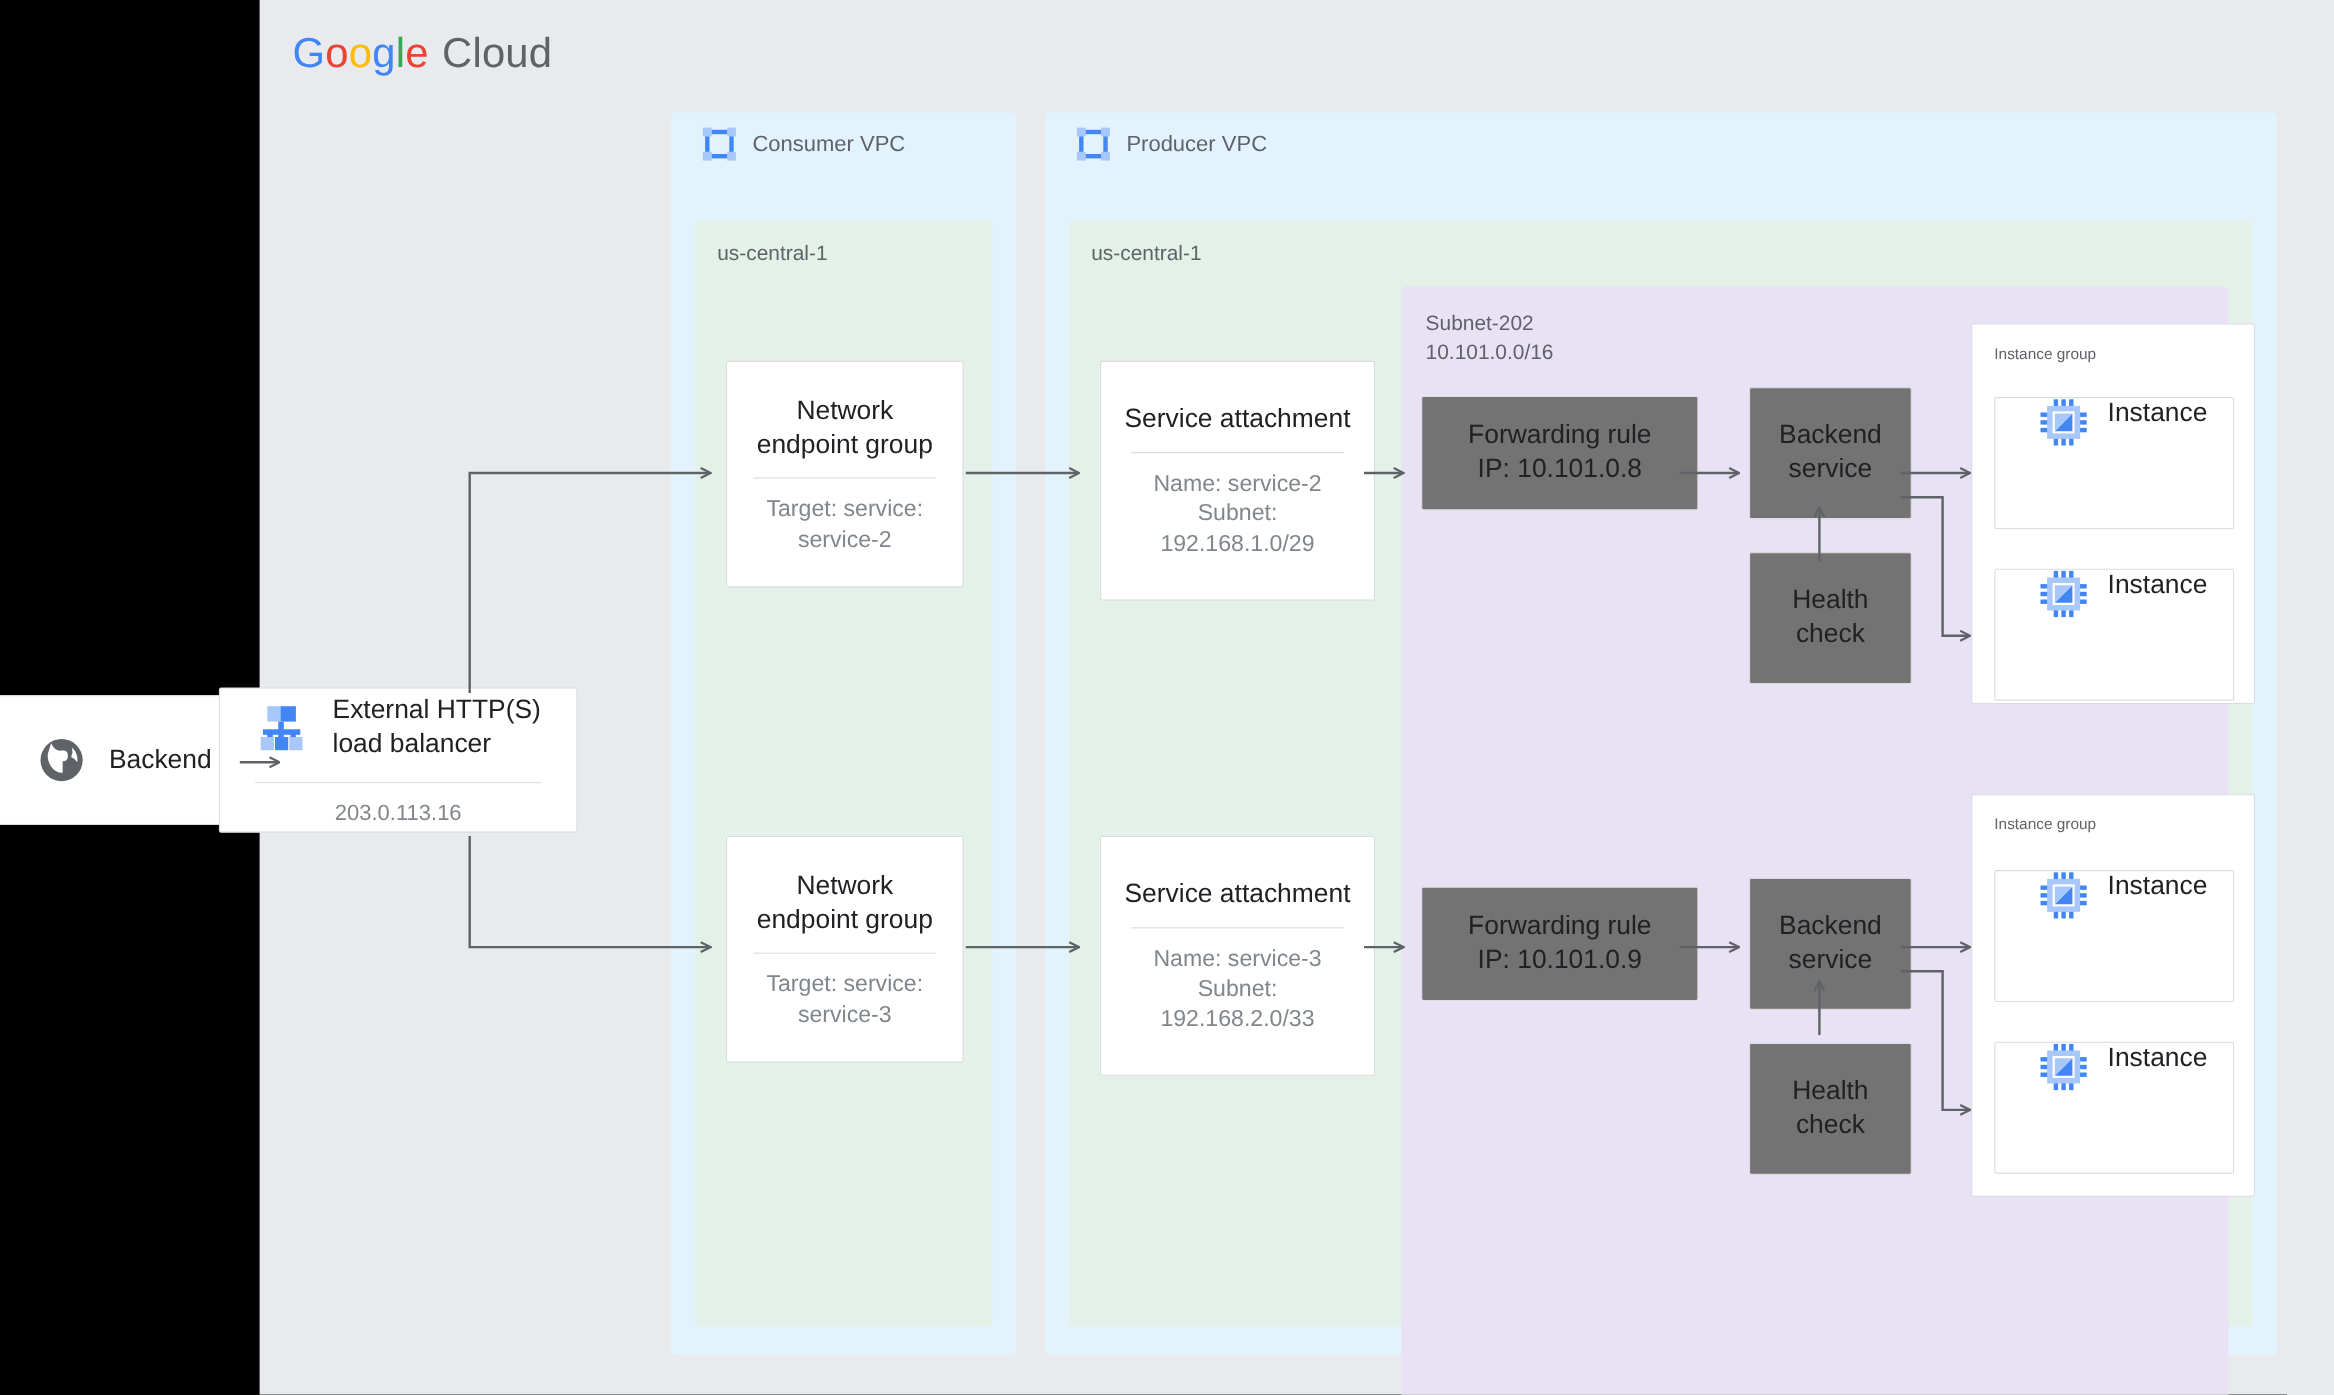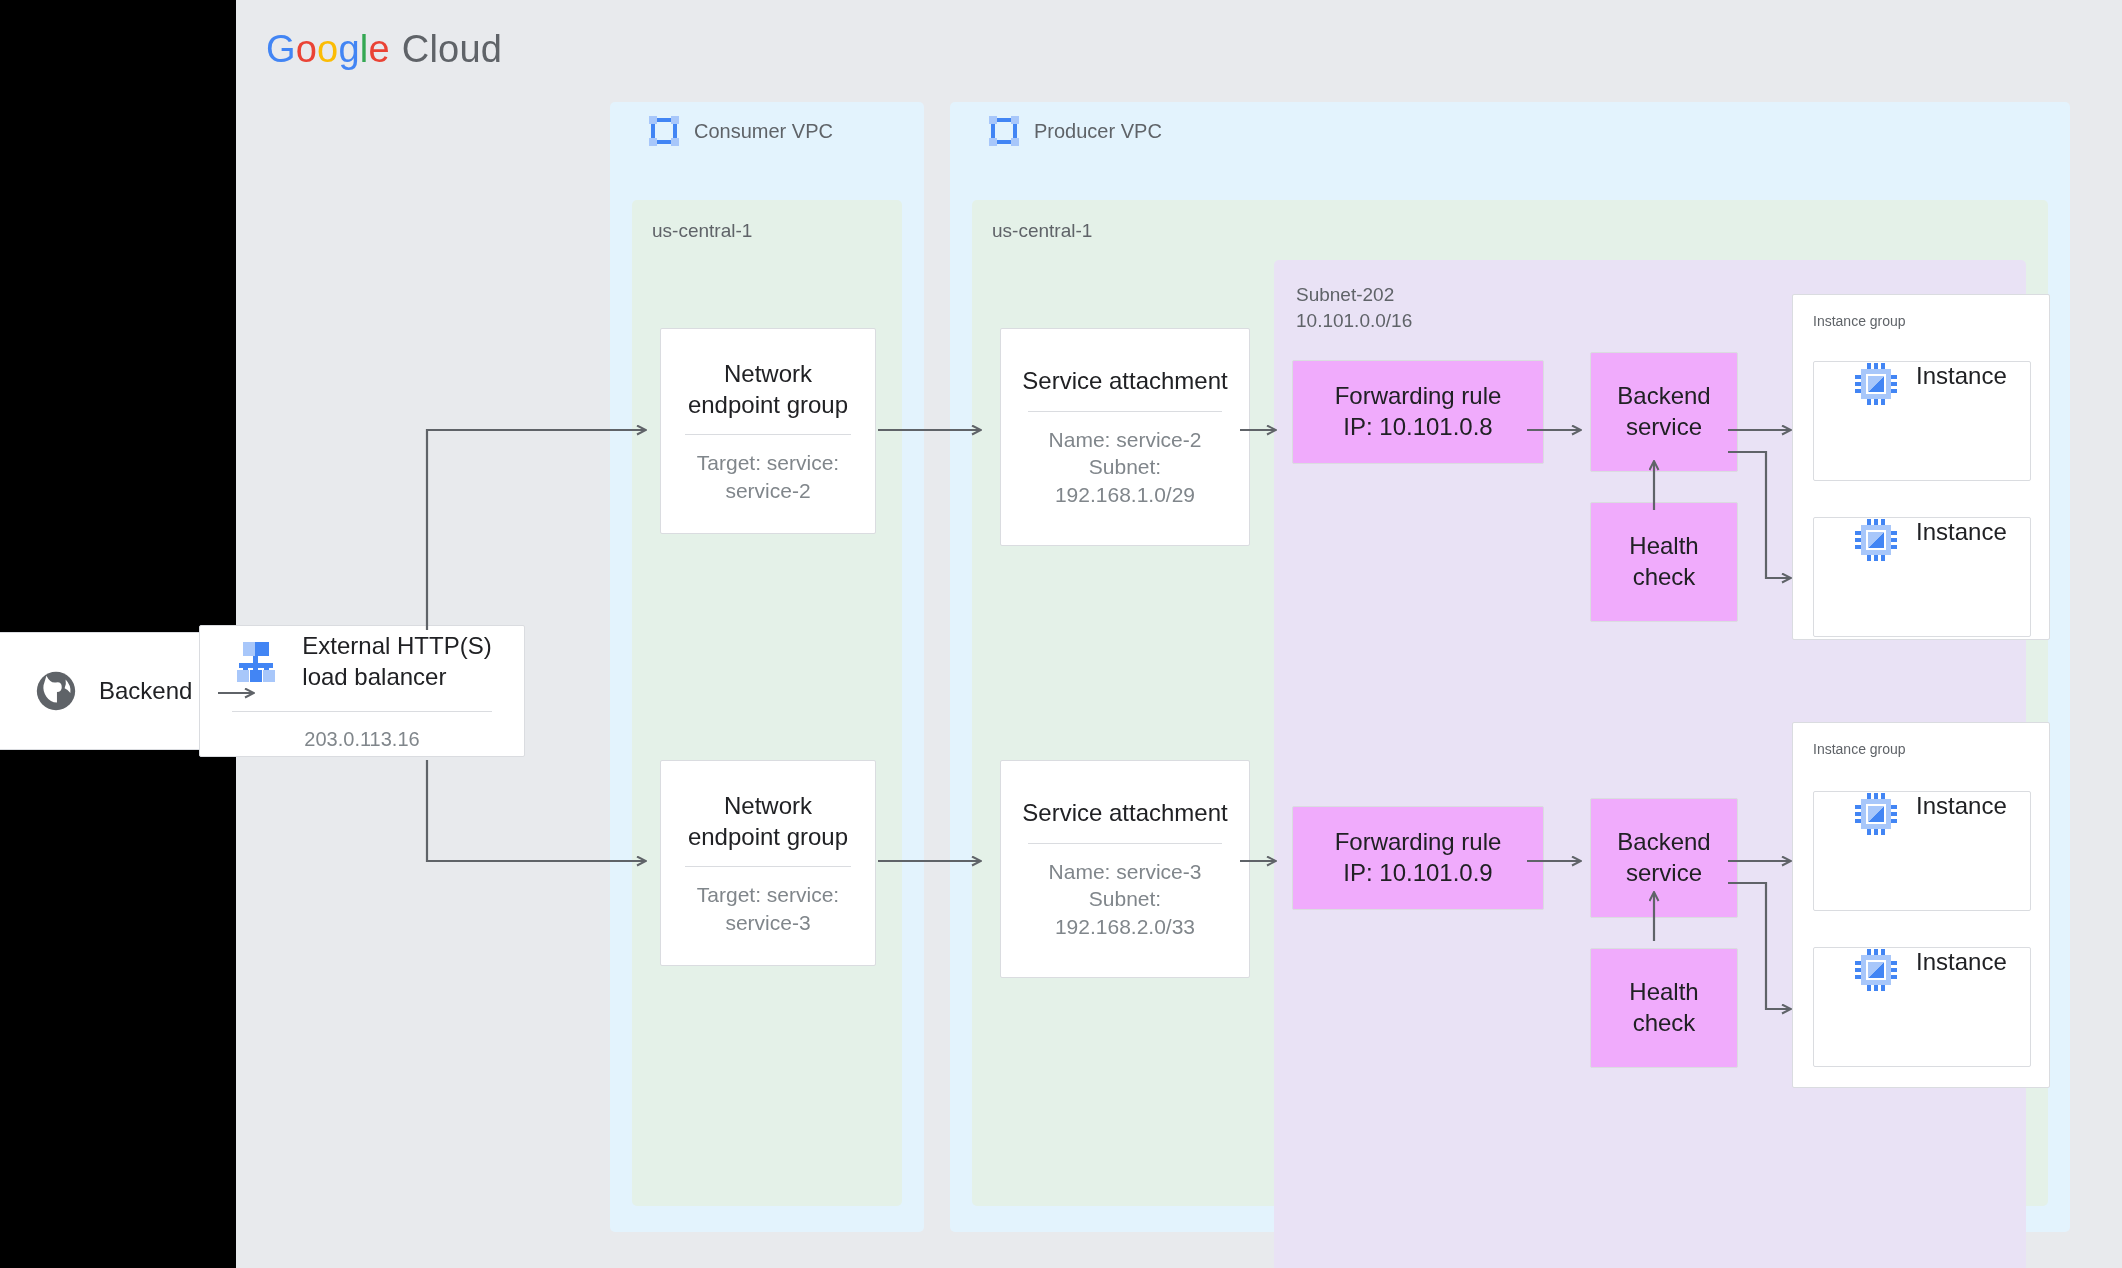--- a/index.html
+++ b/index.html
@@ -15,36 +15,36 @@
   .logo{position:absolute;left:30px;top:28px;font-size:38px;letter-spacing:.2px;
         font-family:"Liberation Sans","DejaVu Sans",sans-serif;white-space:nowrap;}
   .logo span{font-weight:400;}
   .g1{color:#4285f4}.g2{color:#ea4335}.g3{color:#fbbc05}.g4{color:#4285f4}
   .g5{color:#34a853}.g6{color:#ea4335}
   .logo .cloud{color:#5f6368;margin-left:12px;}
 
   
   .vpc{position:absolute;background:#e3f3fd;border-radius:5px;}
   .vpc-head{position:absolute;left:0;top:0;height:58px;display:flex;align-items:center;
-            padding-left:38px;gap:14px;}
+            padding-left:28px;gap:14px;}
   .vpc-title{font-size:20px;color:#5f6368;white-space:nowrap;}
   .region{position:absolute;background:#e4f1e8;border-radius:5px;}
   .region-label{position:absolute;left:20px;top:20px;font-size:19px;color:#5f6368;}
   .subnet{position:absolute;background:#e9e2f5;border-radius:5px;}
   .subnet-label{position:absolute;left:22px;top:22px;font-size:19px;color:#5f6368;line-height:1.35;}
 
   
   .card{position:absolute;background:#fff;border:1px solid #dadce0;border-radius:2px;
         box-sizing:border-box;display:flex;flex-direction:column;
         align-items:center;justify-content:center;}
   .card-title{font-size:24px;color:#202124;text-align:center;line-height:1.3;padding:0 10px;}
   .card-sub{font-size:21px;color:#80868b;text-align:left;line-height:1.32;padding:0 8px;}
   .card-divider{width:78%;height:1px;background:#dadce0;margin:14px 0 14px 0;}
 
-  .plain{position:absolute;background:#f0abfc;border:1px solid #dadce0;border-radius:2px;
+  .plain{position:absolute;background:#737373;border:1px solid #dadce0;border-radius:2px;
          box-sizing:border-box;display:flex;align-items:center;justify-content:center;
          text-align:center;font-size:24px;color:#202124;line-height:1.28;}
 
   
   .igroup{position:absolute;background:#fff;border:1px solid #dadce0;border-radius:2px;box-sizing:border-box;}
   .igroup-label{position:absolute;left:20px;top:18px;font-size:14px;color:#5f6368;}
   .inst{position:absolute;background:#fff;border:1px solid #dadce0;border-radius:2px;
         box-sizing:border-box;display:flex;align-items:flex-start;gap:18px;padding-left:40px;}
   .inst-label{font-size:24px;color:#202124;}
 

